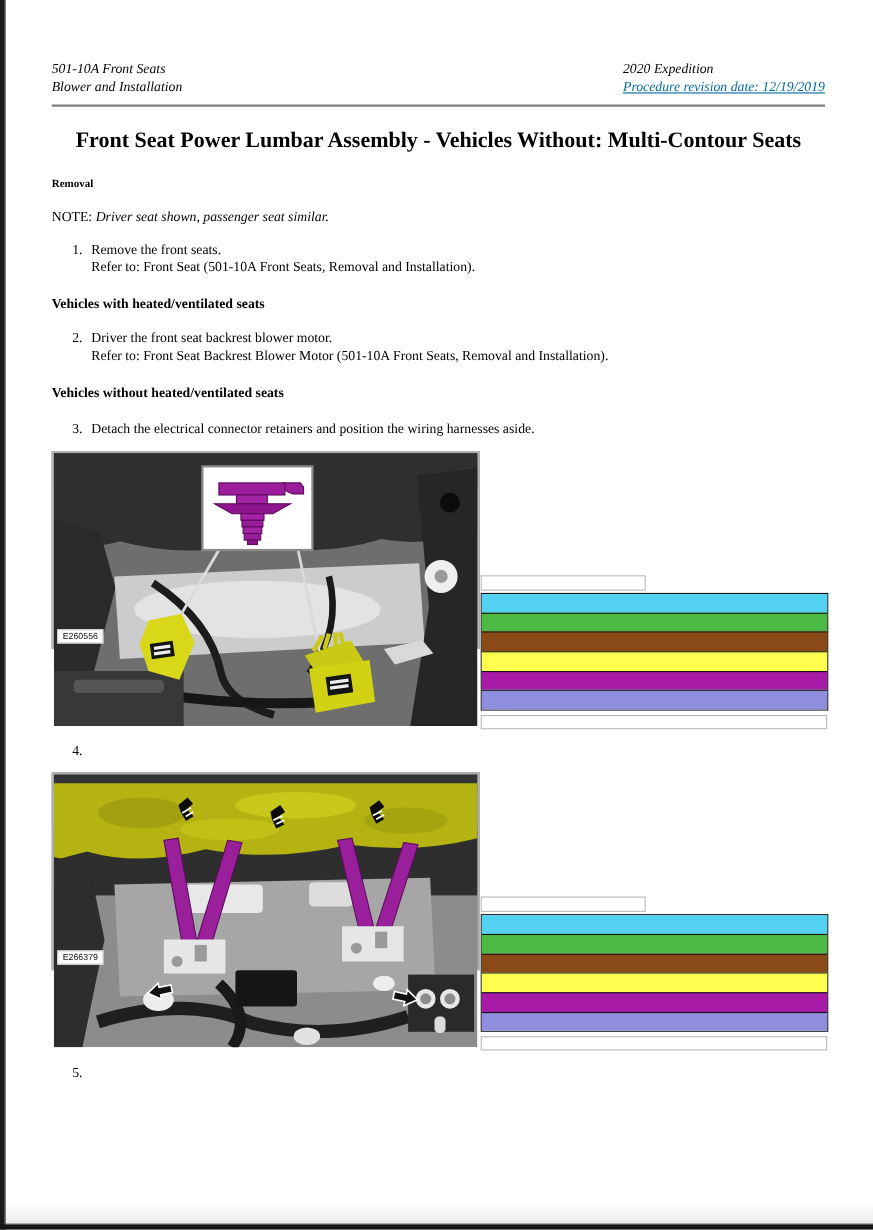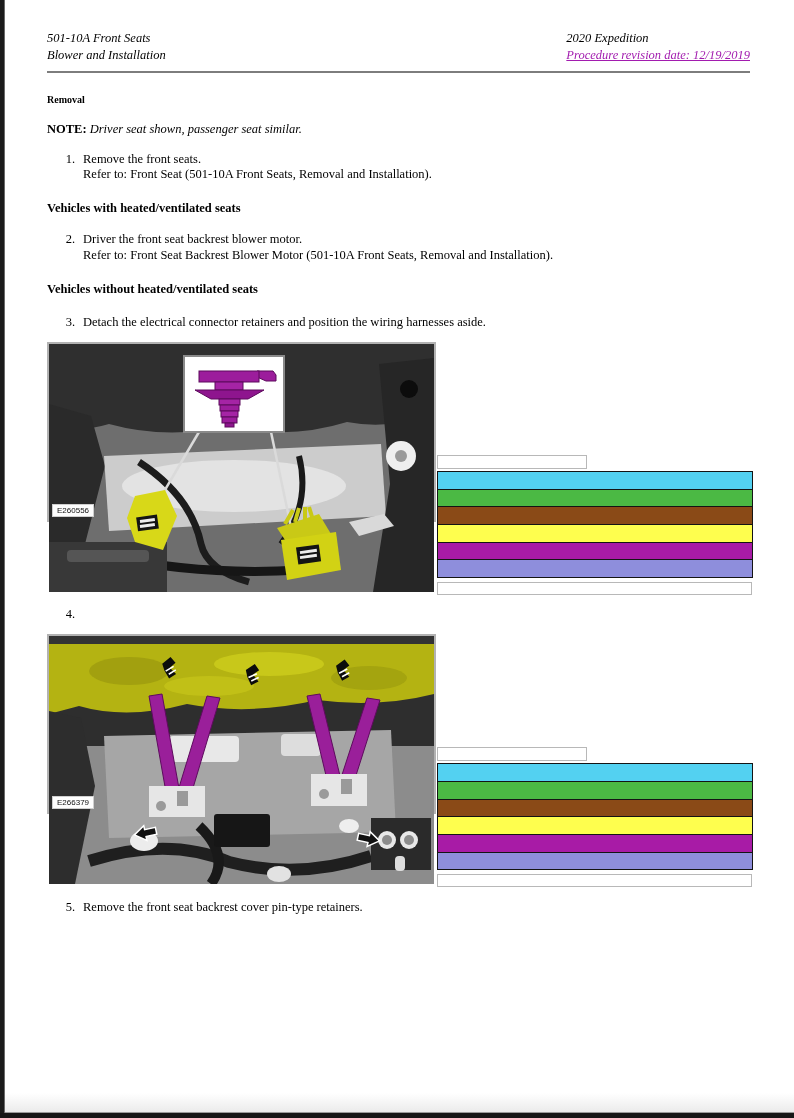--- a/index.html
+++ b/index.html
@@ -10,34 +10,34 @@
                background:#1b1b1b; border-right:1px solid #6a6a6a; z-index:10; }
   .bottom-shade { position:absolute; left:0; right:0; bottom:5px; height:20px;
                   background:linear-gradient(#ffffff,#ebebeb);
                   border-bottom:1px solid #9a9a9a; z-index:9; }
   .bottom-bar { position:absolute; left:0; right:0; bottom:0; height:5px;
                 background:#161616; z-index:10; }
 
   .content { position:relative; padding:30px 44px 0 47px; width:794px; }
 
   .doc-header { display:flex; justify-content:space-between;
-                font-style:italic; font-size:12.5px; line-height:1.35; }
+                font-style:italic; font-size:12.5px; line-height:1.35;margin-top:24px; }
   .dh-right { }
   .rev-link { text-decoration:underline; cursor:pointer; display:inline-block; }
 
   .rule { border-bottom:2px solid #7d7d7d; margin-top:7px; }
 
   .title { font-size:20px; font-weight:bold; text-align:center;
            line-height:1.3; margin:18px auto 0; width:690px; }
 
   .bold-head { font-weight:bold; font-size:10px; margin-top:21px; }
   .subhead   { font-weight:bold; font-size:12.5px; margin-top:19px; }
 
   .note { font-size:12.5px; margin-top:17px; }
-  .note .b { font-weight:bold; }
+  .note .b { font-weight:normal; }
   .note .i { font-style:italic; }
 
   .step { display:flex; font-size:12.5px; line-height:1.22; }
   .step .num { width:28px; text-align:right; margin-right:8px; flex:none; }
   .m15 { margin-top:15px; } .m16 { margin-top:16px; } .m13 { margin-top:13px; }
   .m14 { margin-top:14px; } .m18 { margin-top:18px; }
 
   .figure-row { position:relative; height:252px; margin-top:12px; width:706px; }
   .photo { position:absolute; left:0; top:0; width:389px; height:180px;
            border:2px solid #b2b2b2; background:#6e6e6e; }
@@ -63,26 +63,27 @@
 
 <div class="content">
 
   <div class="doc-header">
     <div class="dh-left">
       <div>501-10A Front Seats</div>
       <div>Blower and Installation</div>
     </div>
     <div class="dh-right">
       <div>2020 Expedition</div>
-      <a class="rev-link" style="color: #a21caf;">Procedure revision date: 12/19/2019</a>
+      <a class="rev-link" style="color: #0369a1;">Procedure revision date: 12/19/2019</a>
     </div>
   </div>
 
   <div class="rule"></div>
 
+  <h1 class="title">Front Seat Power Lumbar Assembly - Vehicles Without: Multi-Contour Seats</h1>
 
   <div class="bold-head">Removal</div>
 
   <p class="note">
     <span class="b">NOTE:</span>
     <span class="i">Driver seat shown, passenger seat similar.</span>
   </p>
 
   <div class="step m15">
     <span class="num">1.</span>
@@ -261,19 +262,18 @@
         <div class="stripe" style="background-color: rgb(254, 254, 78);"></div>
         <div class="stripe" style="background-color: rgb(168, 27, 166);"></div>
         <div class="stripe" style="background-color: rgb(142, 142, 220);"></div>
       </div>
       <div class="legend-wide-box"></div>
     </div>
   </div>
 
   <div class="step m14">
     <span class="num">5.</span>
-    <span class="stext">Remove the front seat backrest cover pin-type retainers.</span>
   </div>
 
 </div>
 
 <div class="bottom-shade"></div>
 <div class="bottom-bar"></div>
 
 </body></html>

